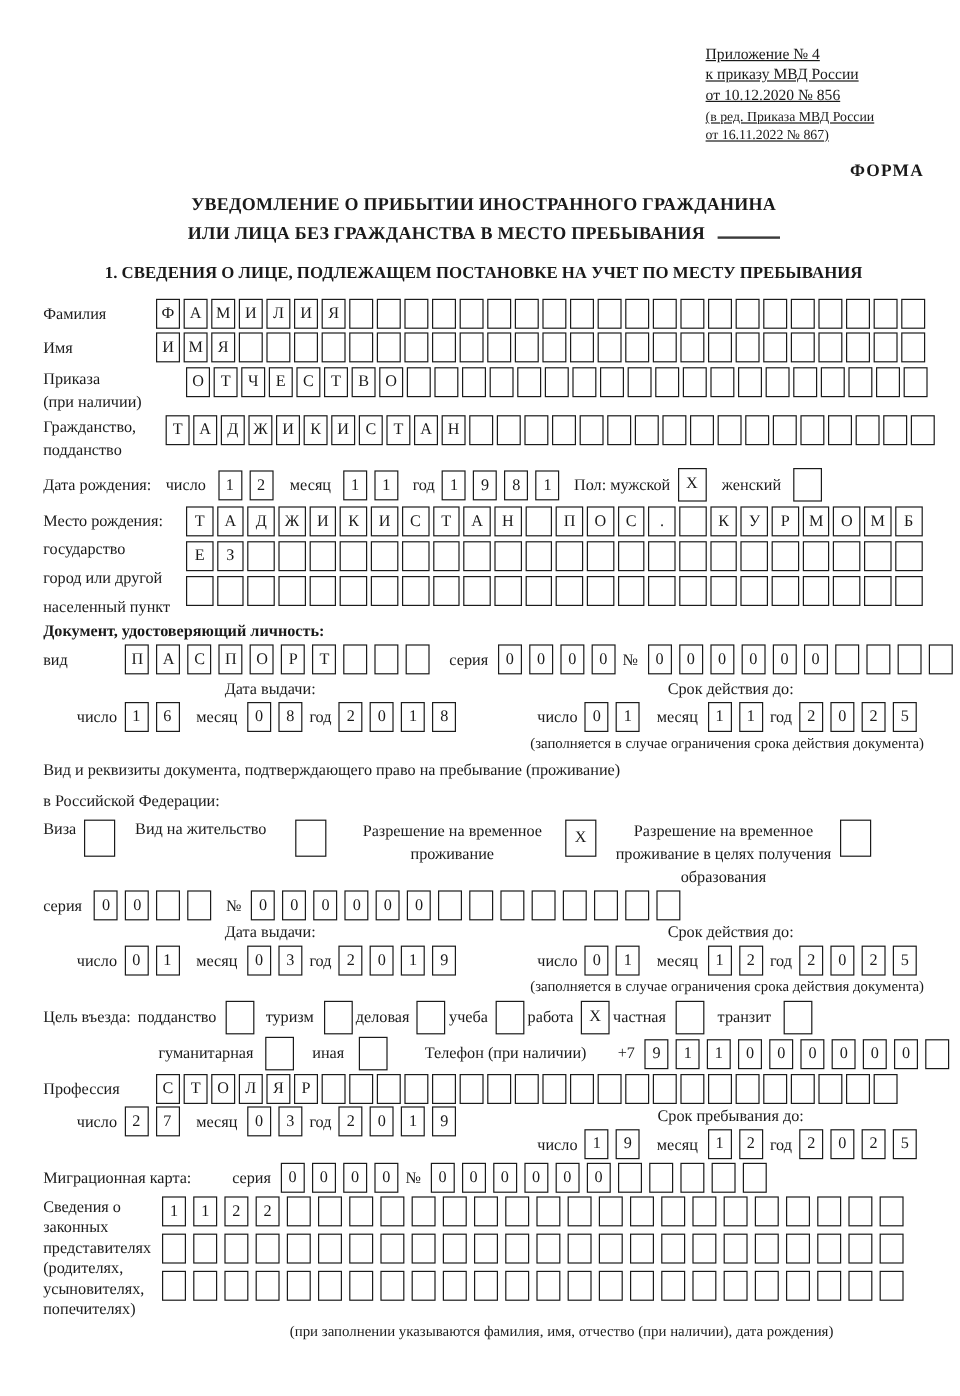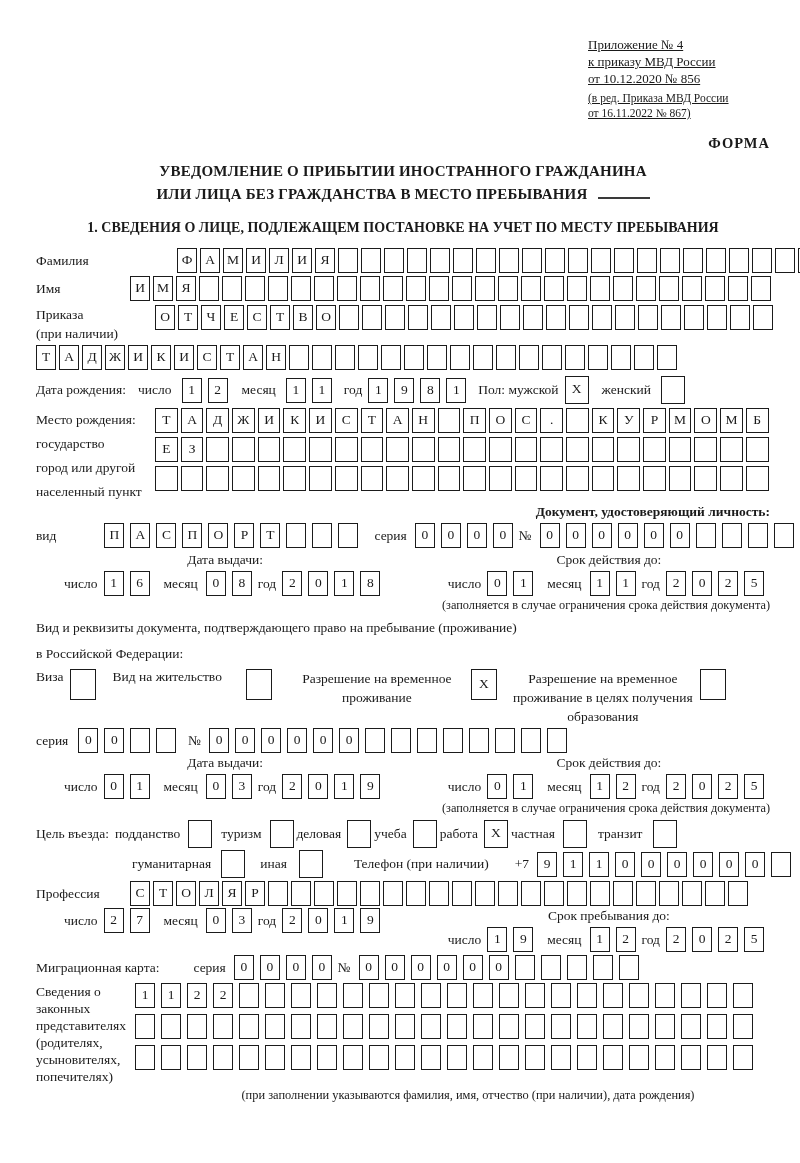--- a/index.html
+++ b/index.html
@@ -27,23 +27,23 @@
     text-align:center; line-height:21px; font-size:13.5px;
   }
   .sp .cell { margin-right:6px; }
   .wide24 .cell { width:22.7px; }
   .cb .cell { width:24px; height:28px; line-height:24px; }
   .cb-lg .cell { width:26px; height:31px; line-height:27px; }
 
   .w94 { width:94px; } .w102 { width:102px; } .w119 { width:119px; } .w99 { width:99px; }
   .two-line { line-height:19px; }
   .ml6{margin-left:6px;} .ml8{margin-left:8px;} .ml10{margin-left:10px;} .ml12{margin-left:12px;} .ml14{margin-left:14px;}
-  .mt2{margin-top:2px;} .mt3{margin-top:3px;} .mt4{margin-top:4px;} .mt6{margin-top:6px;} .mt12{margin-top:12px;gap:47px;}
-
-  .center-b { text-align:right; font-weight:bold; font-size:13.5px; }
+  .mt2{margin-top:2px;} .mt3{margin-top:3px;} .mt4{margin-top:4px;} .mt6{margin-top:6px;} .mt12{margin-top:12px;}
+
+  .center-b { text-align:left; font-weight:bold; font-size:13.5px; }
   .date-pair { display:flex; align-items:flex-start; }
   .dg-head { text-align:center; font-size:13.5px; margin-bottom:3px; }
   .dg-row { display:flex; align-items:center; }
   .note-r { text-align:right; font-size:12.3px; margin-top:2px; }
   .para { font-size:13.5px; line-height:26px; }
   .wrap-c { text-align:center; font-size:13.5px; line-height:19px; }
   .reps-label { font-size:13.5px; line-height:17px; }
   .foot-note { font-size:12.4px; text-align:center; margin-top:3px; margin-left:130px; }
 </style>
 </head>
@@ -166,20 +166,24 @@
         <span class="cell"></span>
         <span class="cell"></span>
         <span class="cell"></span>
         <span class="cell"></span>
         <span class="cell"></span>
         <span class="cell"></span>
       </span>
   </div>
 
   <div class="frow top mt2">
+    <span class="lbl w102 two-line">
+      <span style="display:block">Гражданство,</span>
+      <span style="display:block">подданство</span>
+    </span>
     <span class="cells">
         <span class="cell">Т</span>
         <span class="cell">А</span>
         <span class="cell">Д</span>
         <span class="cell">Ж</span>
         <span class="cell">И</span>
         <span class="cell">К</span>
         <span class="cell">И</span>
         <span class="cell">С</span>
         <span class="cell">Т</span>

